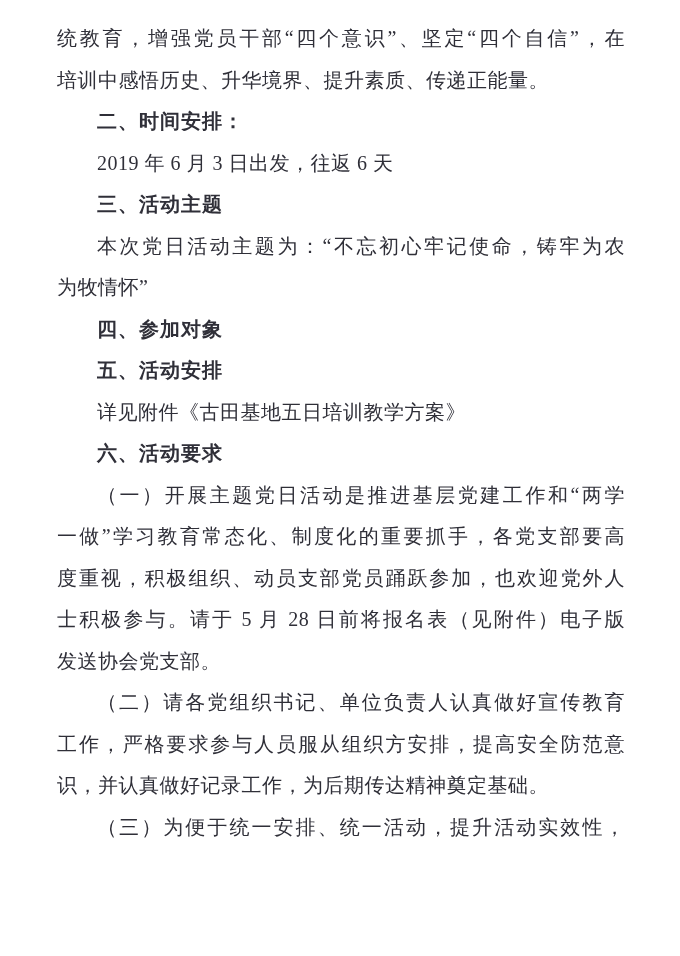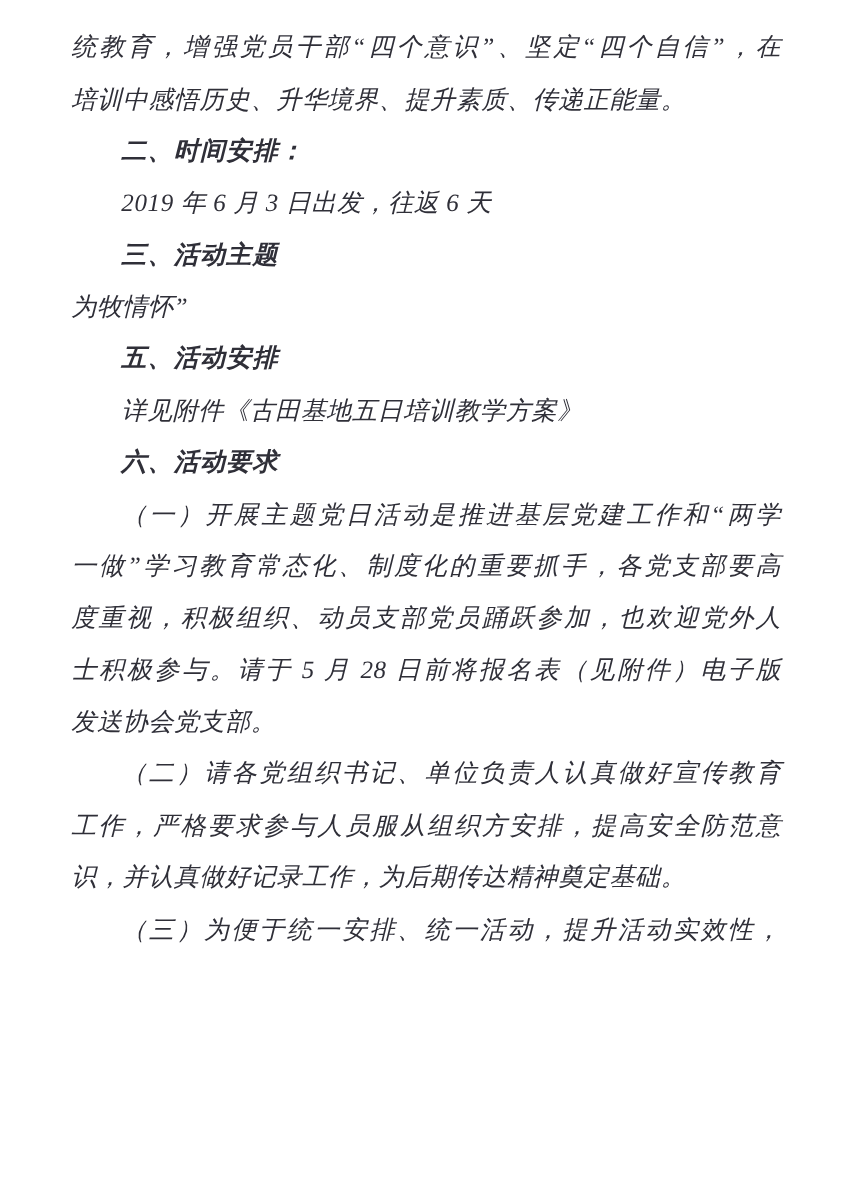--- a/index.html
+++ b/index.html
@@ -13,21 +13,20 @@
     overflow: hidden;
   }
   .line {
     height: 41.5px;
     line-height: 41.5px;
     font-family: "Liberation Serif", serif;
     font-size: 20px;
     color: #2f2f38;
     white-space: nowrap;
     letter-spacing: 0.5px;
-    font-style: italic;
   }
   .line.heading {
     font-family: "Liberation Sans", sans-serif;
     font-weight: bold;
     letter-spacing: 1px;
   }
   .line.indent { padding-left: 40px; }
   .line.justify {
     white-space: normal;
     text-align: justify;
@@ -44,22 +43,24 @@
 
 <div class="page">
 
   <div class="line justify">统教育，增强党员干部“四个意识”、坚定“四个自信”，在</div>
   <div class="line">培训中感悟历史、升华境界、提升素质、传递正能量。</div>
 
   <div class="line heading indent">二、时间安排：</div>
   <div class="line indent">2019 年 6 月 3 日出发，往返 6 天</div>
 
   <div class="line heading indent">三、活动主题</div>
+  <div class="line indent justify">本次党日活动主题为：“不忘初心牢记使命，铸牢为农</div>
   <div class="line">为牧情怀”</div>
 
+  <div class="line heading indent">四、参加对象</div>
 
   <div class="line heading indent">五、活动安排</div>
   <div class="line indent">详见附件《古田基地五日培训教学方案》</div>
 
   <div class="line heading indent">六、活动要求</div>
 
   <div class="line indent justify">（一）开展主题党日活动是推进基层党建工作和“两学</div>
   <div class="line justify">一做”学习教育常态化、制度化的重要抓手，各党支部要高</div>
   <div class="line justify">度重视，积极组织、动员支部党员踊跃参加，也欢迎党外人</div>
   <div class="line justify">士积极参与。请于 5 月 28 日前将报名表（见附件）电子版</div>

